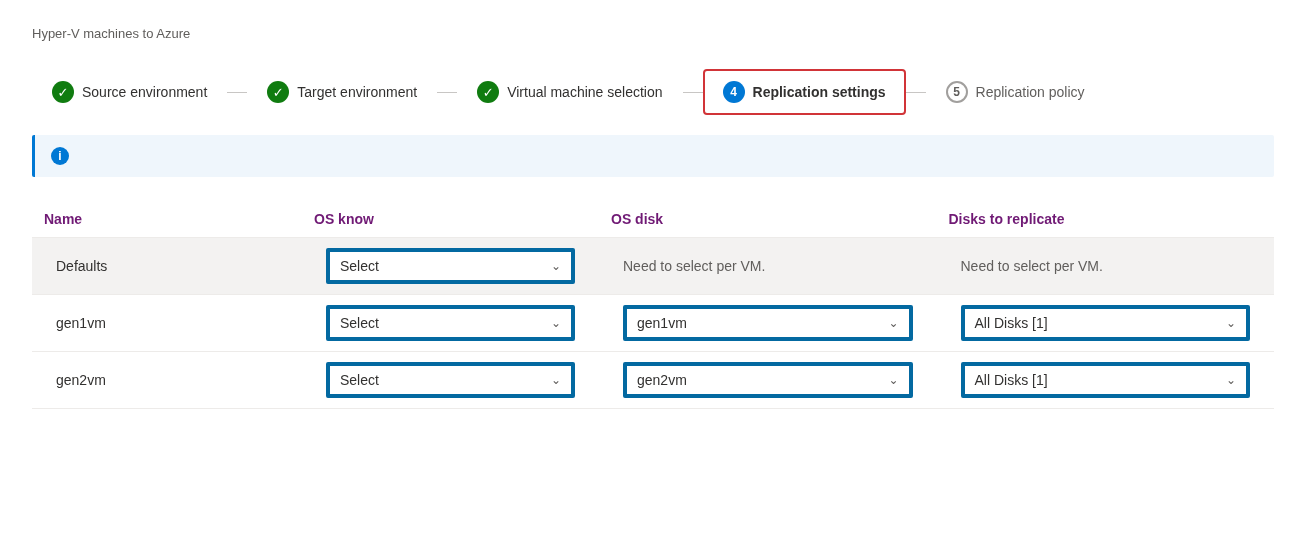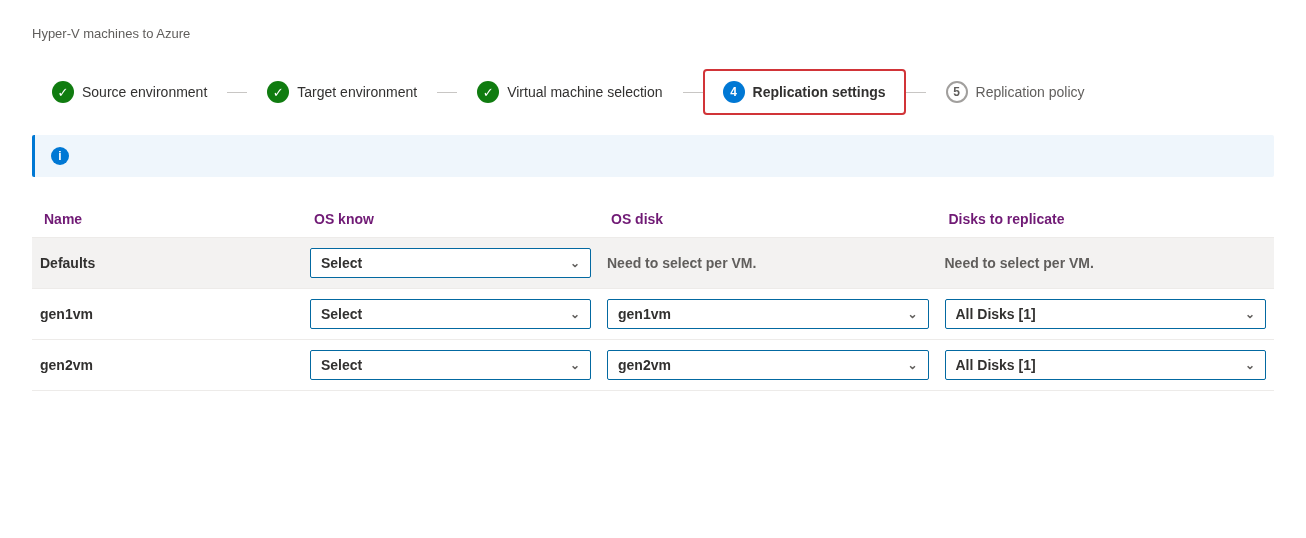--- a/index.html
+++ b/index.html
@@ -146,30 +146,29 @@
       border-bottom: 1px solid #edebe9;
       color: #701a75;
     }
     tbody tr {
       border-bottom: 1px solid #edebe9;
     }
     tbody tr.defaults-row {
       background: #f3f2f1;
     }
     tbody td {
-      padding: 10px 8px;
+      padding: 10px 24px;
       font-size: 14px;
       vertical-align: middle;
-      font-weight: bold;
     }
     .select-dropdown {
       display: flex;
       align-items: center;
       justify-content: space-between;
-      border: 1px solid #0369a1;
+      border: 4px solid #0369a1;
       border-radius: 2px;
       padding: 6px 10px;
       background: #fff;
       min-width: 160px;
       cursor: pointer;
       font-size: 14px;
       color: #323130;
     }
     .select-dropdown .chevron {
       font-size: 12px;

